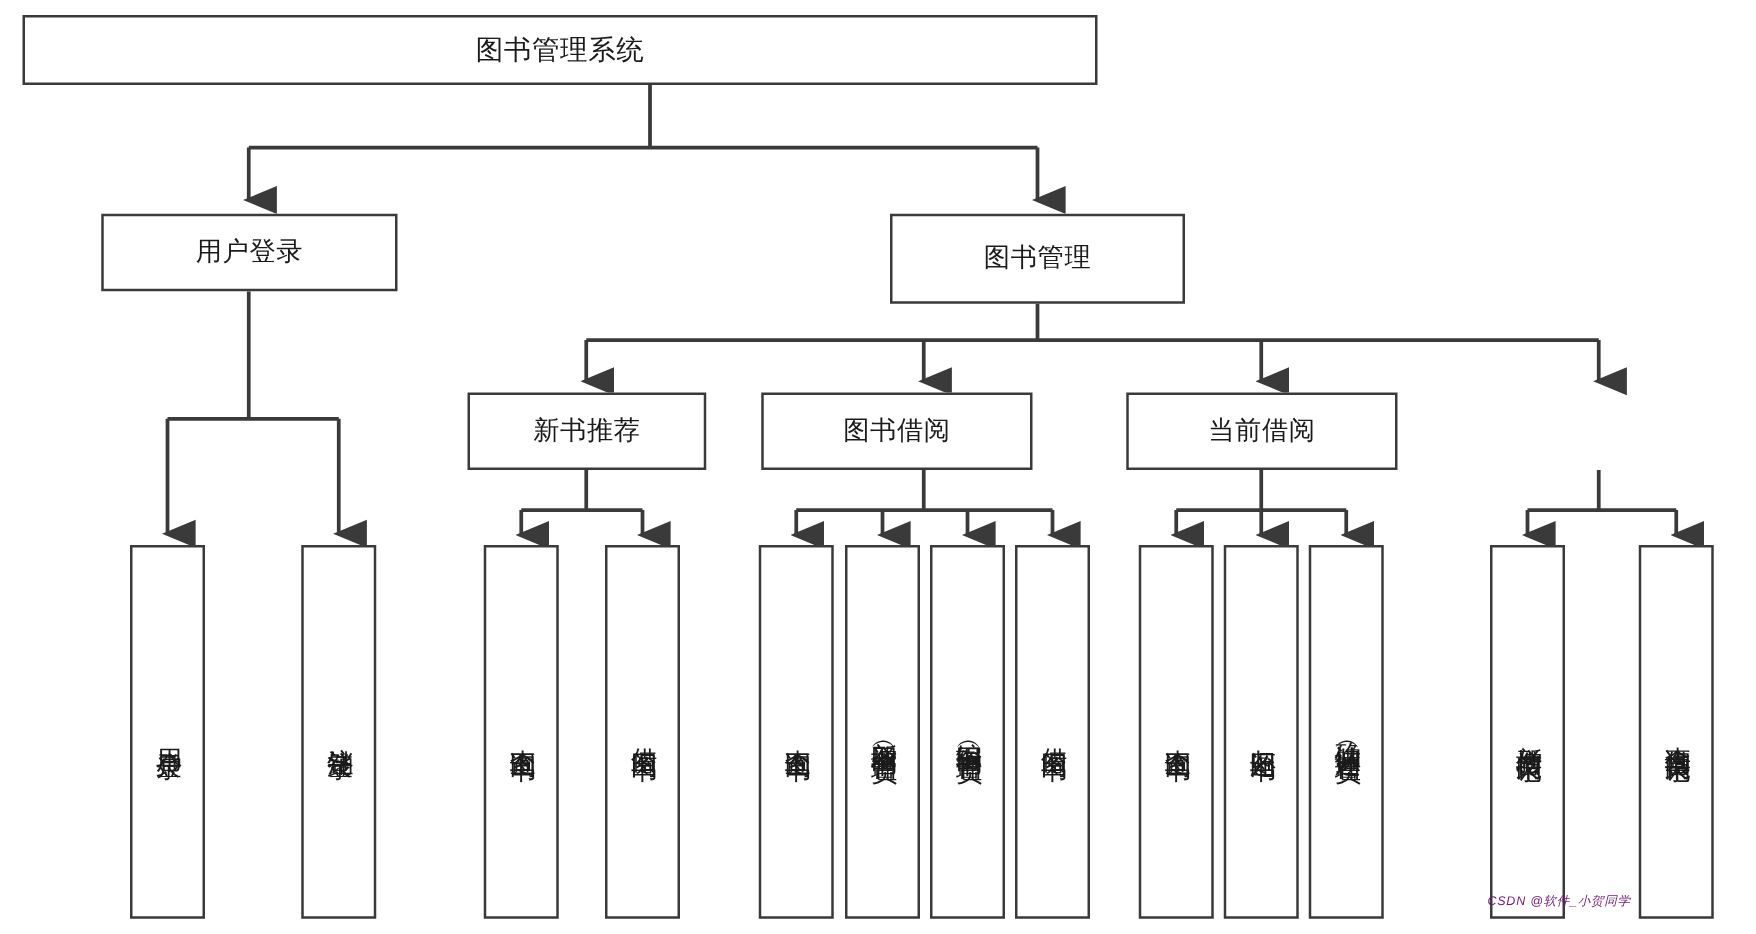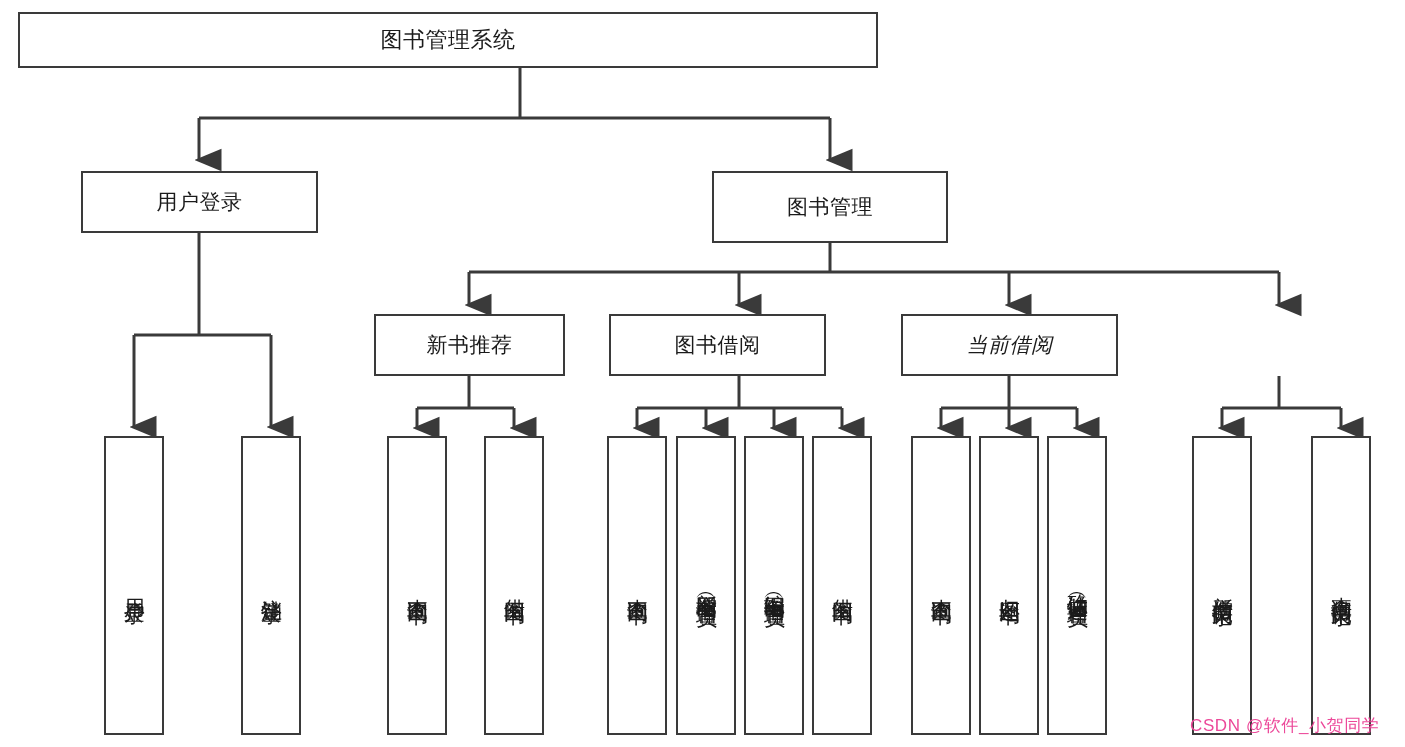--- a/index.html
+++ b/index.html
@@ -50,25 +50,26 @@
     writing-mode: vertical-rl;
     text-orientation: upright;
     font-size: 21px;
     letter-spacing: 2px;
   }
   .node.root .node-label {
     font-size: 22px;
   }
   .watermark {
     position: absolute;
-    color: #ec4899;
-    font-size: 17px;
+    color: #701a75;
+    font-size: 10px;
     letter-spacing: 0.6px;
     white-space: nowrap;
     user-select: none;
+    font-style: italic;
   }
 </style>
 </head>
 <body>
 
 <div id="canvas">
 
   <svg id="wires" viewBox="0 0 1405 747" xmlns="http://www.w3.org/2000/svg">
     <defs>
       <marker id="arrow" viewBox="0 0 12 12" refX="6" refY="10" markerWidth="9" markerHeight="9" orient="auto-start-reverse">
@@ -133,21 +134,21 @@
   </div>
 
   <div class="node horizontal" style="left:361px; top:314px; width:191px; height:62px;margin-left:13px;">
     <span class="node-label">新书推荐</span>
   </div>
 
   <div class="node horizontal" style="left:609px; top:314px; width:217px; height:62px;">
     <span class="node-label">图书借阅</span>
   </div>
 
-  <div class="node horizontal" style="left:901px; top:314px; width:217px; height:62px;font-style:italic;">
+  <div class="node horizontal" style="left:901px; top:314px; width:217px; height:62px;">
     <span class="node-label">当前借阅</span>
   </div>
 
 
   <div class="node vertical" style="left:104px; top:436px; width:60px; height:299px;">
     <span class="node-label">用户登录</span>
   </div>
 
   <div class="node vertical" style="left:241px; top:436px; width:60px; height:299px;">
     <span class="node-label">注销登录</span>

